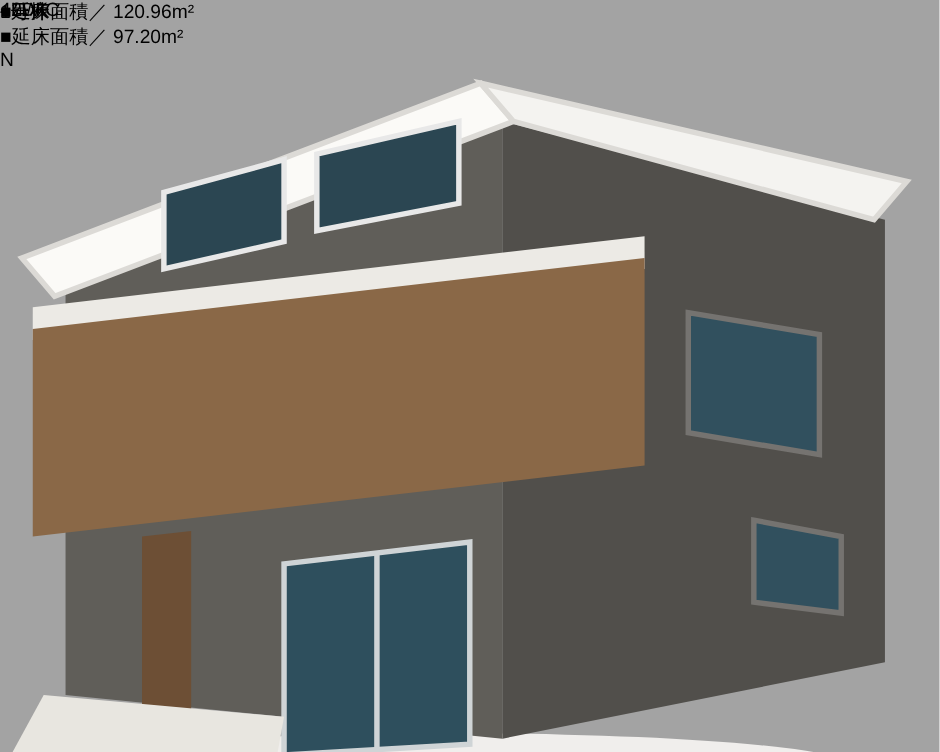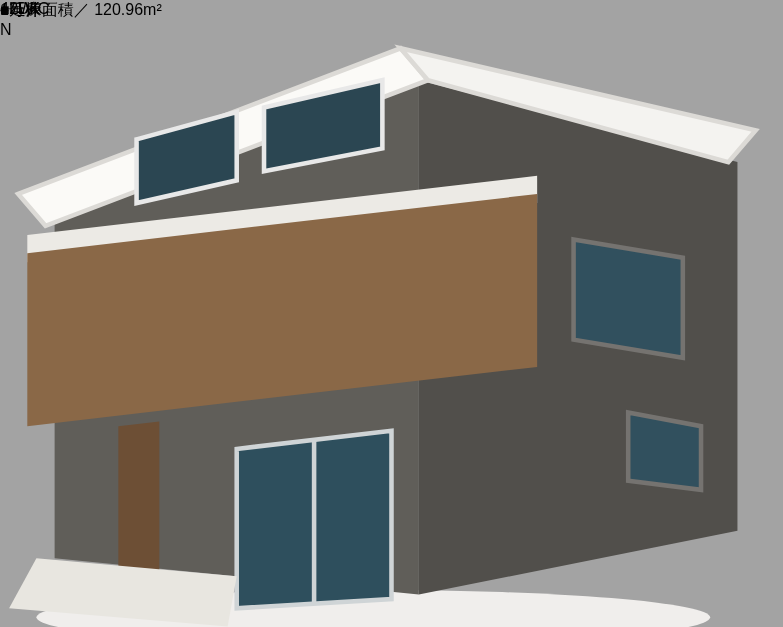--- a/index.html
+++ b/index.html
@@ -75,20 +75,24 @@
   </div>
   <div class="abs" id="title">
     <span class="n4">4</span><span class="ltr">LDK</span>
   </div>
   <div class="abs" id="subtitle">+2WIC</div>
   <div class="abs" id="vdiv"></div>
   <div class="arearow" id="arearow1">
     <span class="arealabel">■延床面積／</span>
     <span class="areaval">120.96m²</span>
   </div>
+  <div class="arearow" id="arearow2">
+    <span class="arealabel">■延床面積／</span>
+    <span class="areaval">97.20m²</span>
+  </div>
 
   <svg class="abs" id="house" viewBox="0 0 172 140">
     <ellipse cx="82" cy="131" rx="74" ry="6" fill="#f0eeec"></ellipse>
     <polygon points="12,40 92,13 92,126 12,118" fill="#605e59"></polygon>
     <polygon points="92,13 162,31 162,112 92,126" fill="#514f4b"></polygon>
     <polygon points="4,38 88,6 94,13 10,45" fill="#fbfaf7" stroke="#dcdad6" stroke-width="1"></polygon>
     <polygon points="88,6 166,24 160,31 94,13" fill="#f4f3f0" stroke="#dcdad6" stroke-width="1"></polygon>
     <polygon points="30,26 52,20 52,35 30,40" fill="#2b4652" stroke="#e8e8e8" stroke-width="1"></polygon>
     <polygon points="58,19 84,13 84,28 58,33" fill="#2b4652" stroke="#e8e8e8" stroke-width="1"></polygon>
     <polygon points="6,47 118,34 118,40 6,53" fill="#eceae5"></polygon>

